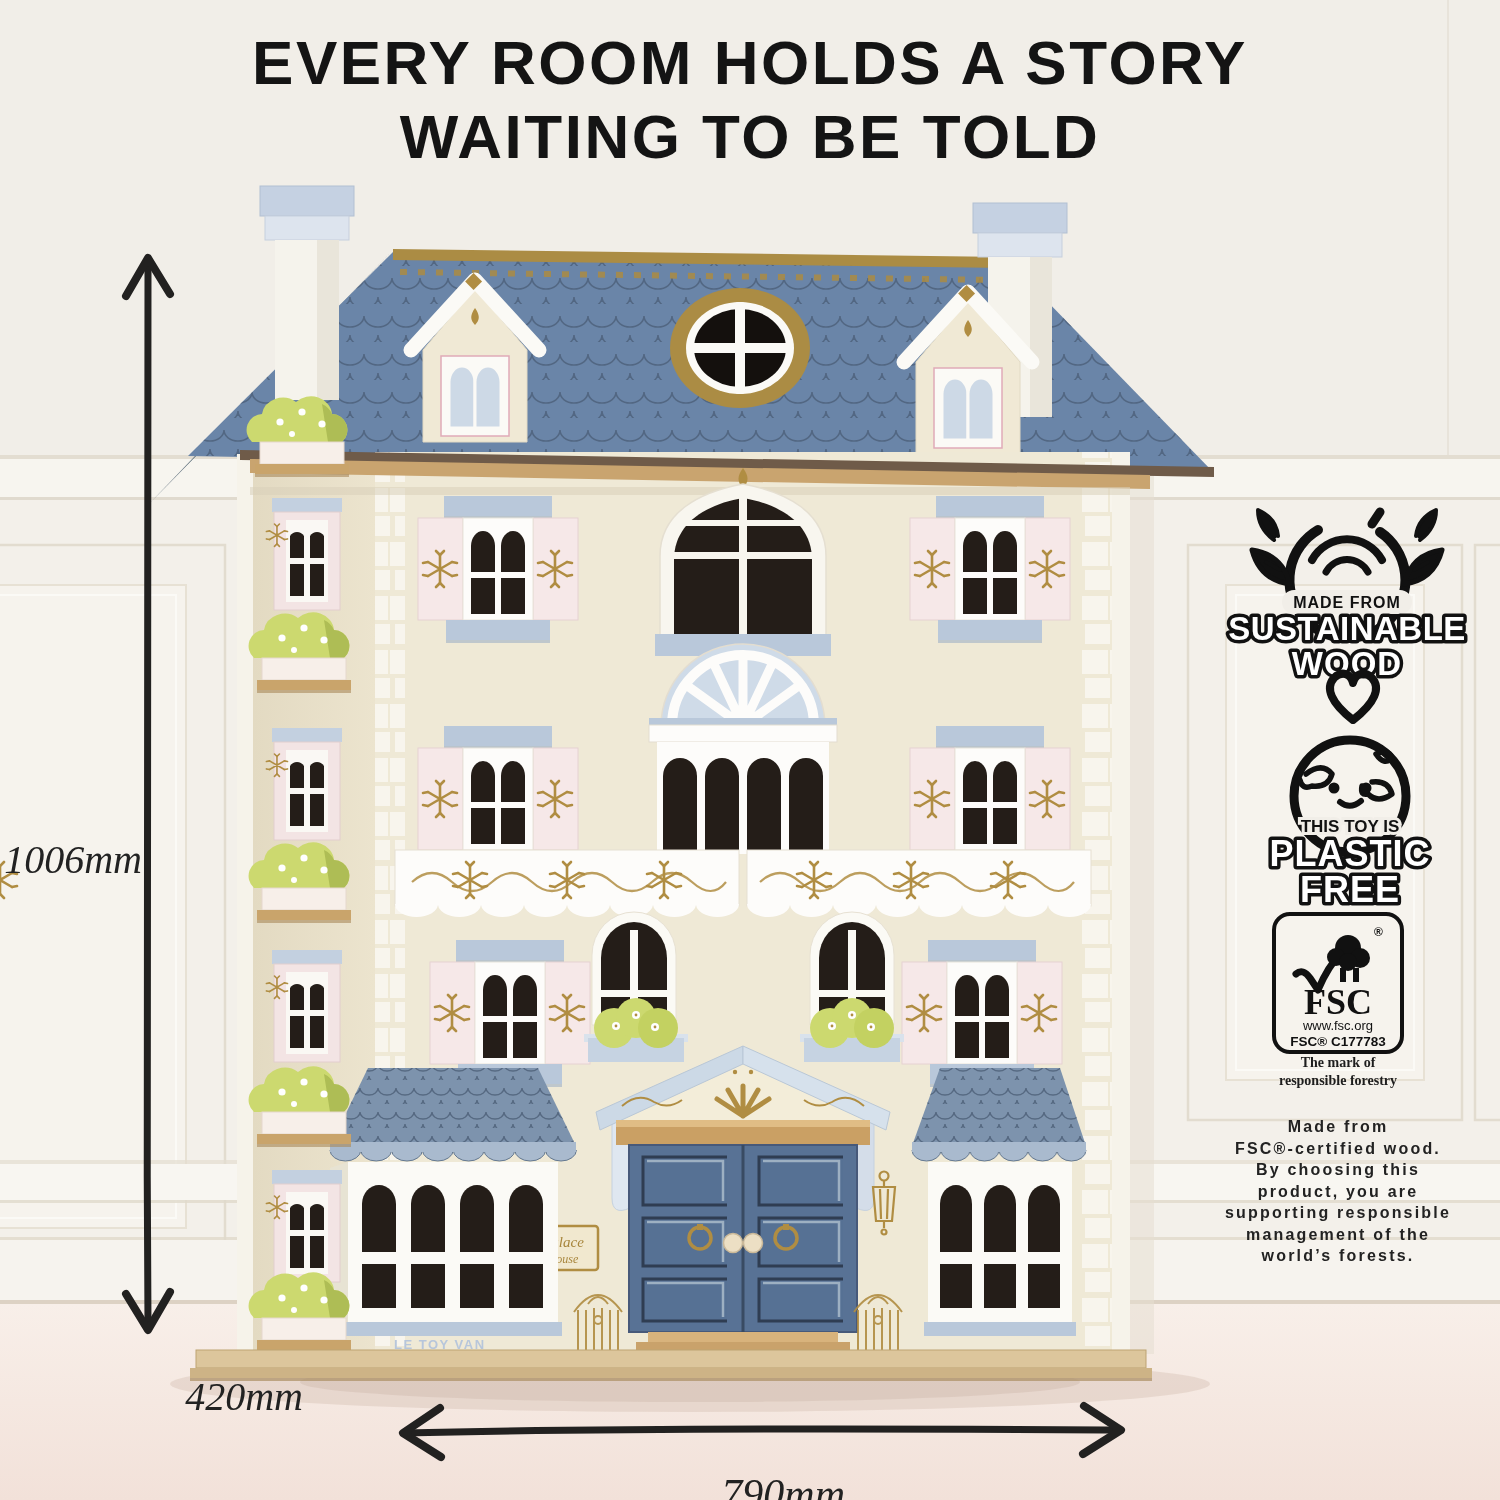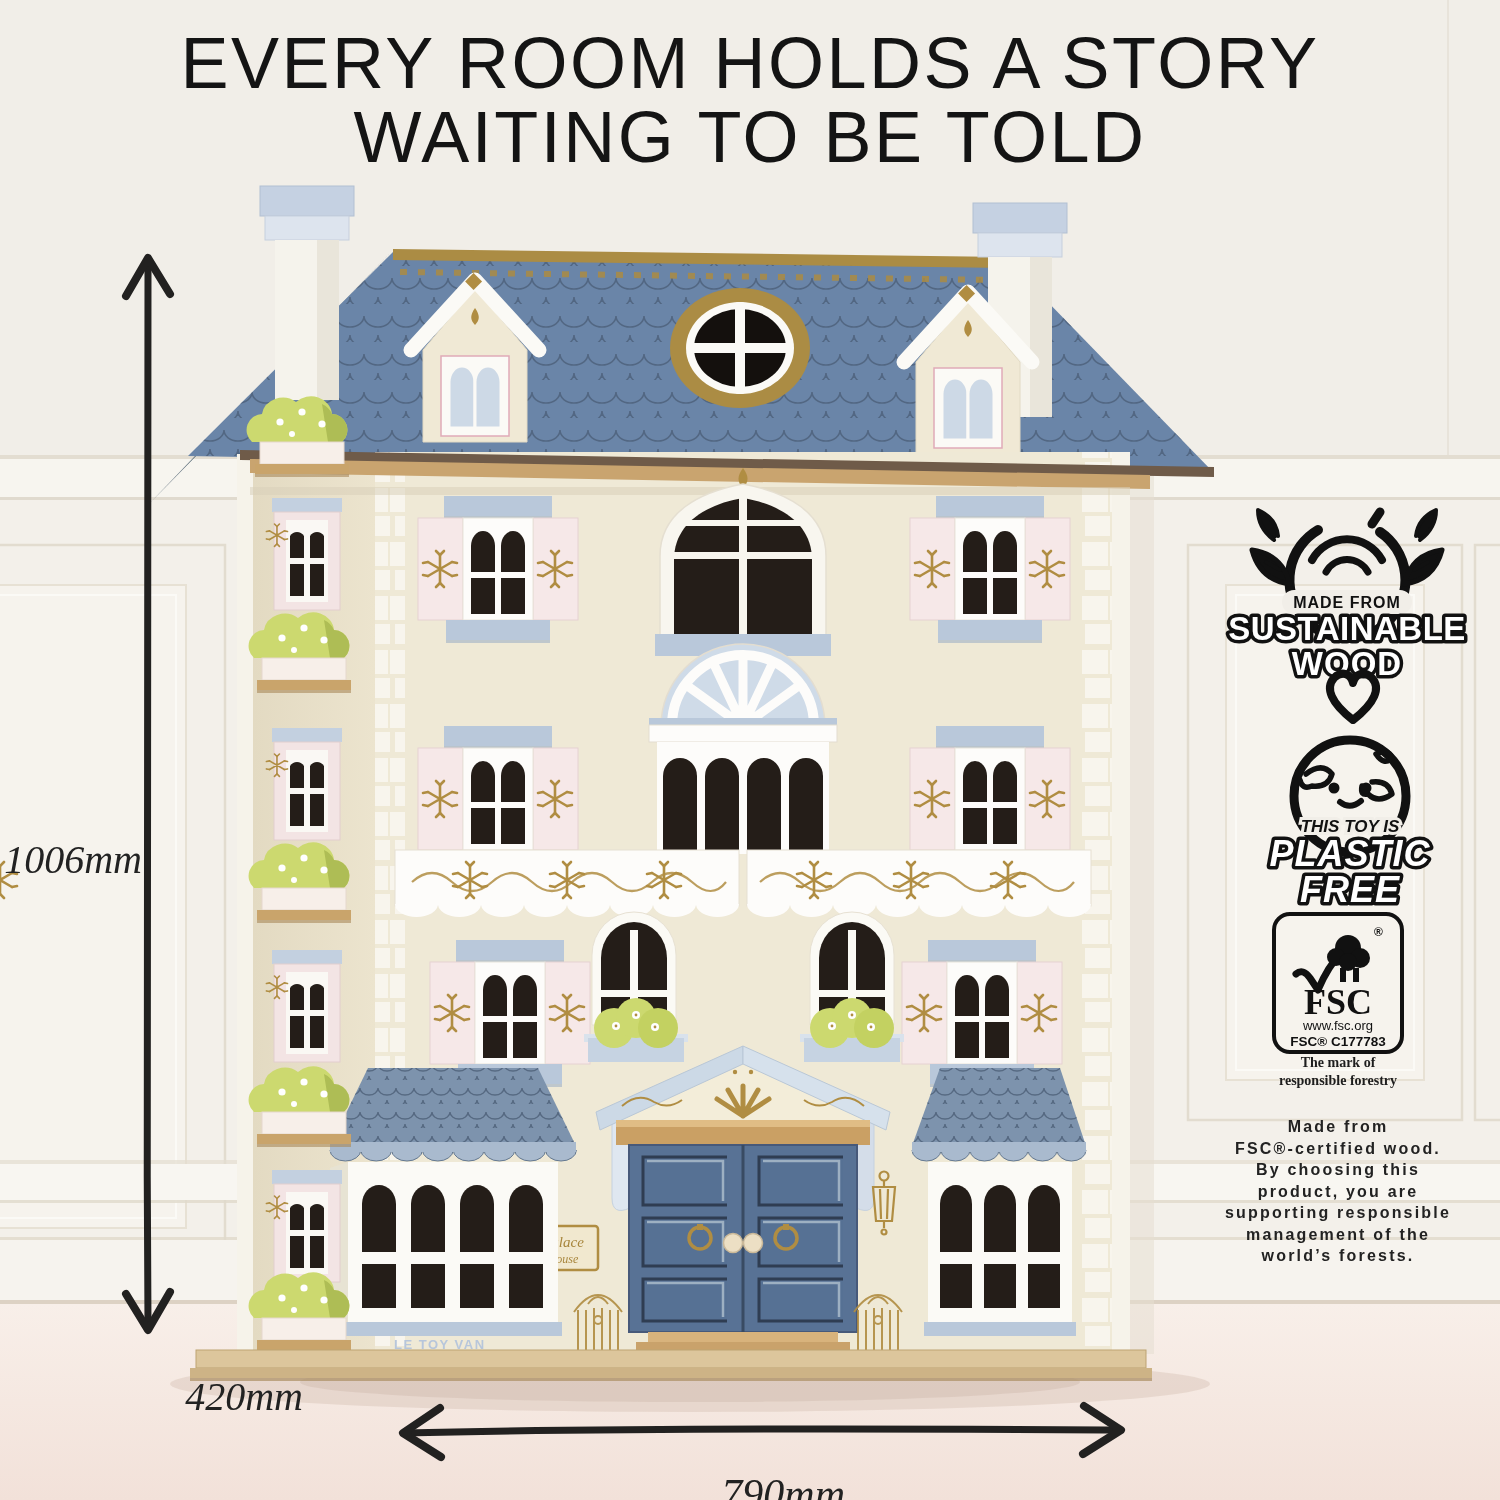--- a/index.html
+++ b/index.html
@@ -1,20 +1,20 @@
 <!DOCTYPE html>
 <html><head>
 <meta charset="utf-8">
 <style>
   html,body{margin:0;padding:0;}
   body{width:1500px;height:1500px;position:relative;overflow:hidden;
        background:#f1eee8;font-family:"Liberation Sans",sans-serif;}
   #scene{position:absolute;left:0;top:0;width:1500px;height:1500px;}
   .headline{position:absolute;left:0;top:26px;width:1500px;text-align:center;
-    font-weight:400;color:#141414;font-size:72px;line-height:74px;letter-spacing:2.5px;}
+    font-weight:700;color:#141414;font-size:62px;line-height:74px;letter-spacing:2.5px;}
   .dim-label{position:absolute;font-family:"Liberation Serif",serif;font-style:italic;
     color:#222;text-align:right;}
   #dim-height{left:2px;top:836px;width:140px;font-size:40px;}
   #dim-depth{left:108px;top:1372px;width:195px;font-size:40px;line-height:50px;}
   #dim-width{left:665px;top:1448px;width:180px;font-size:42px;margin-top:22px;}
   .badge{position:absolute;}
   .badge svg{display:block;}
   .big-sticker{font-family:"Liberation Sans",sans-serif;font-weight:700;
     fill:#ffffff;stroke:#111;stroke-width:7px;paint-order:stroke;stroke-linejoin:round;}
   .small-cap{font-family:"Liberation Sans",sans-serif;font-weight:700;fill:#111;}
@@ -428,21 +428,21 @@
     <text class="big-sticker" x="125" y="187" text-anchor="middle" font-size="33" letter-spacing="1">WOOD</text>
   </svg>
 </div>
 
 <div class="badge" style="left:1318px;top:664px;">
   <svg width="70" height="64" viewBox="0 0 70 64">
     <path d="M35,56 C13,39 7,24 16,14 C24,6 33,10 35,19 C37,10 46,6 54,14 C63,24 57,39 35,56 Z" fill="none" stroke="#111" stroke-width="8" stroke-linejoin="round"></path>
   </svg>
 </div>
 
-<div class="badge" style="left:1250px;top:716px;font-style:italic;">
+<div class="badge" style="left:1250px;top:716px;">
   <svg width="200" height="196" viewBox="0 0 200 196">
     <g stroke="#111" fill="none" stroke-linecap="round" stroke-linejoin="round">
       <circle cx="100" cy="80" r="56" stroke-width="9"></circle>
       <path d="M56,58 q16,-12 26,0 q-4,14 -20,12 q-10,4 -12,-6" stroke-width="5.5"></path>
       <path d="M126,38 q12,-6 16,4 q-8,8 -16,-4" stroke-width="5.5"></path>
       <path d="M122,66 q16,-2 20,12 q-14,10 -24,0 q-8,2 -6,-8" stroke-width="5.5"></path>
       <circle cx="84" cy="72" r="5.5" fill="#111" stroke="none"></circle>
       <circle cx="116" cy="72" r="5.5" fill="#111" stroke="none"></circle>
       <path d="M90,86 Q100,94 111,85" stroke-width="6"></path>
     </g>

